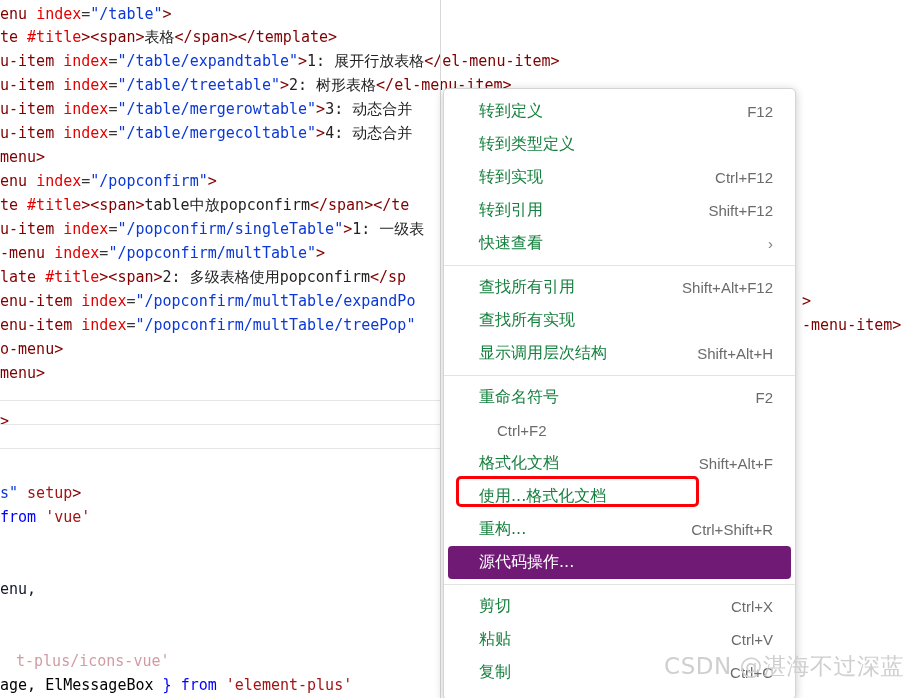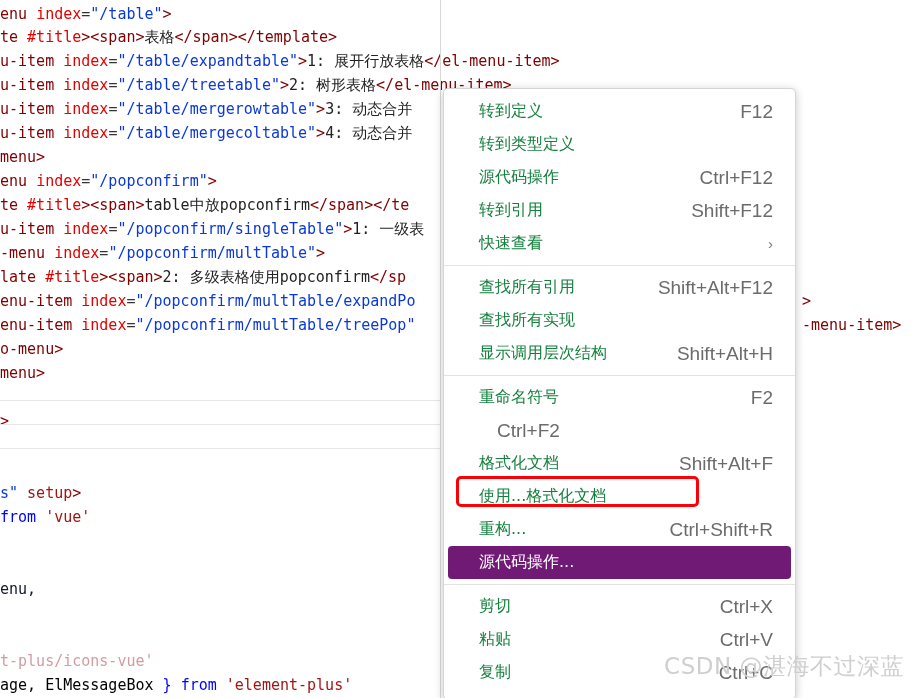--- a/index.html
+++ b/index.html
@@ -25,21 +25,21 @@
     position:absolute;left:0;height:29px;line-height:29px;
     white-space:pre;letter-spacing:0px;
   }
   .t-tag{color:#800000;}
   .t-attr{color:#e50000;}
   .t-str{color:#0b38d6;}
   .t-txt{color:#222222;}
   .t-plain{color:#000000;}
   .t-kw{color:#0000ff;}
   .t-key{color:#a31515;}
-  .t-dim{color:#d29ca3;}
+  .t-dim{color:#d29ca3;padding-left:16px;}
   .t-gray{color:#0f172a;}
   .t-punct{color:#333333;}
 
   
   .fold-rule{
     position:absolute;left:0;height:1px;background:#e6e6e6;
   }
   
   .v-rule{
     position:absolute;top:0;width:1px;height:698px;background:#d8d8d8;
@@ -67,21 +67,21 @@
     box-sizing:border-box;
     border-radius:4px;
     cursor:default;
   }
   .mi .lbl{
     font-size:16px;color:#15803d;
     font-family:"DejaVu Sans","Liberation Sans",sans-serif;
     flex:1 1 auto;white-space:nowrap;
   }
   .mi .sc{
-    font-size:19px;color:#6b6b6b;
+    font-size:15px;color:#6b6b6b;
     font-family:"Liberation Sans","DejaVu Sans",sans-serif;
     white-space:nowrap;margin-left:18px;
   }
   .mi .chev{
     font-size:15px;color:#7a7a7a;margin-left:18px;line-height:1;
   }
   .mi.selected{
     background:#0066b8;
   }
   .mi.selected .lbl{color:#ffffff;}
@@ -123,21 +123,21 @@
 
 <div id="ctxmenu">
     <div class="mi">
       <span class="lbl">转到定义</span>
       <span class="sc">F12</span>
     </div>
     <div class="mi">
       <span class="lbl">转到类型定义</span>
     </div>
     <div class="mi">
-      <span class="lbl">源代码操作</span>
+      <span class="lbl">转到实现</span>
       <span class="sc">Ctrl+F12</span>
     </div>
     <div class="mi">
       <span class="lbl">转到引用</span>
       <span class="sc">Shift+F12</span>
     </div>
     <div class="mi">
       <span class="lbl">快速查看</span>
       <span class="chev">›</span>
     </div>

